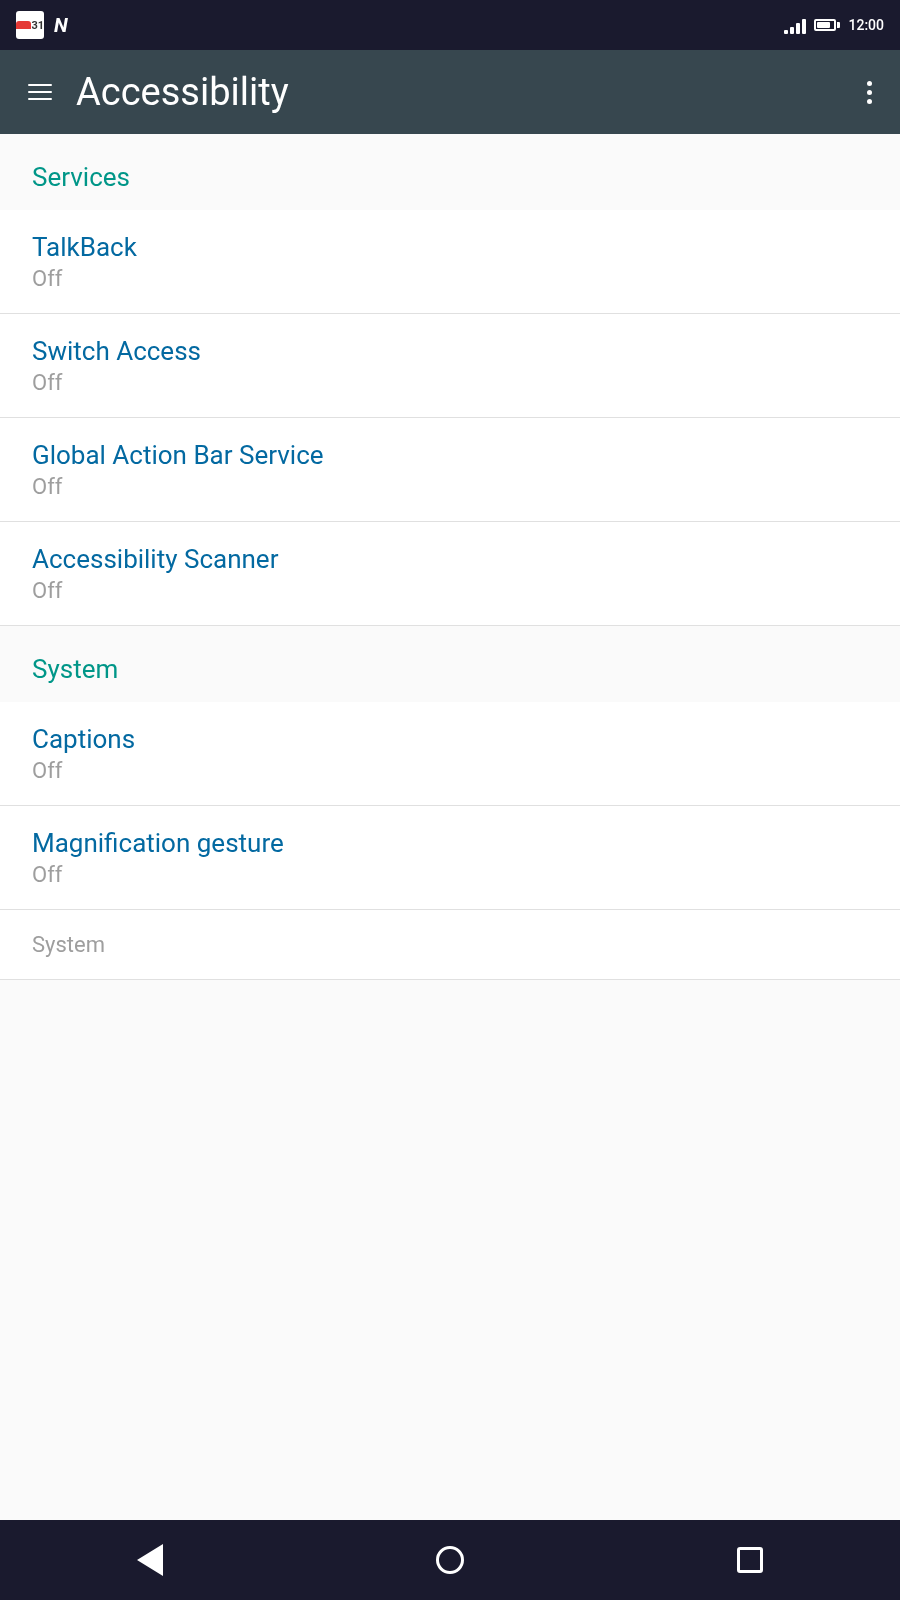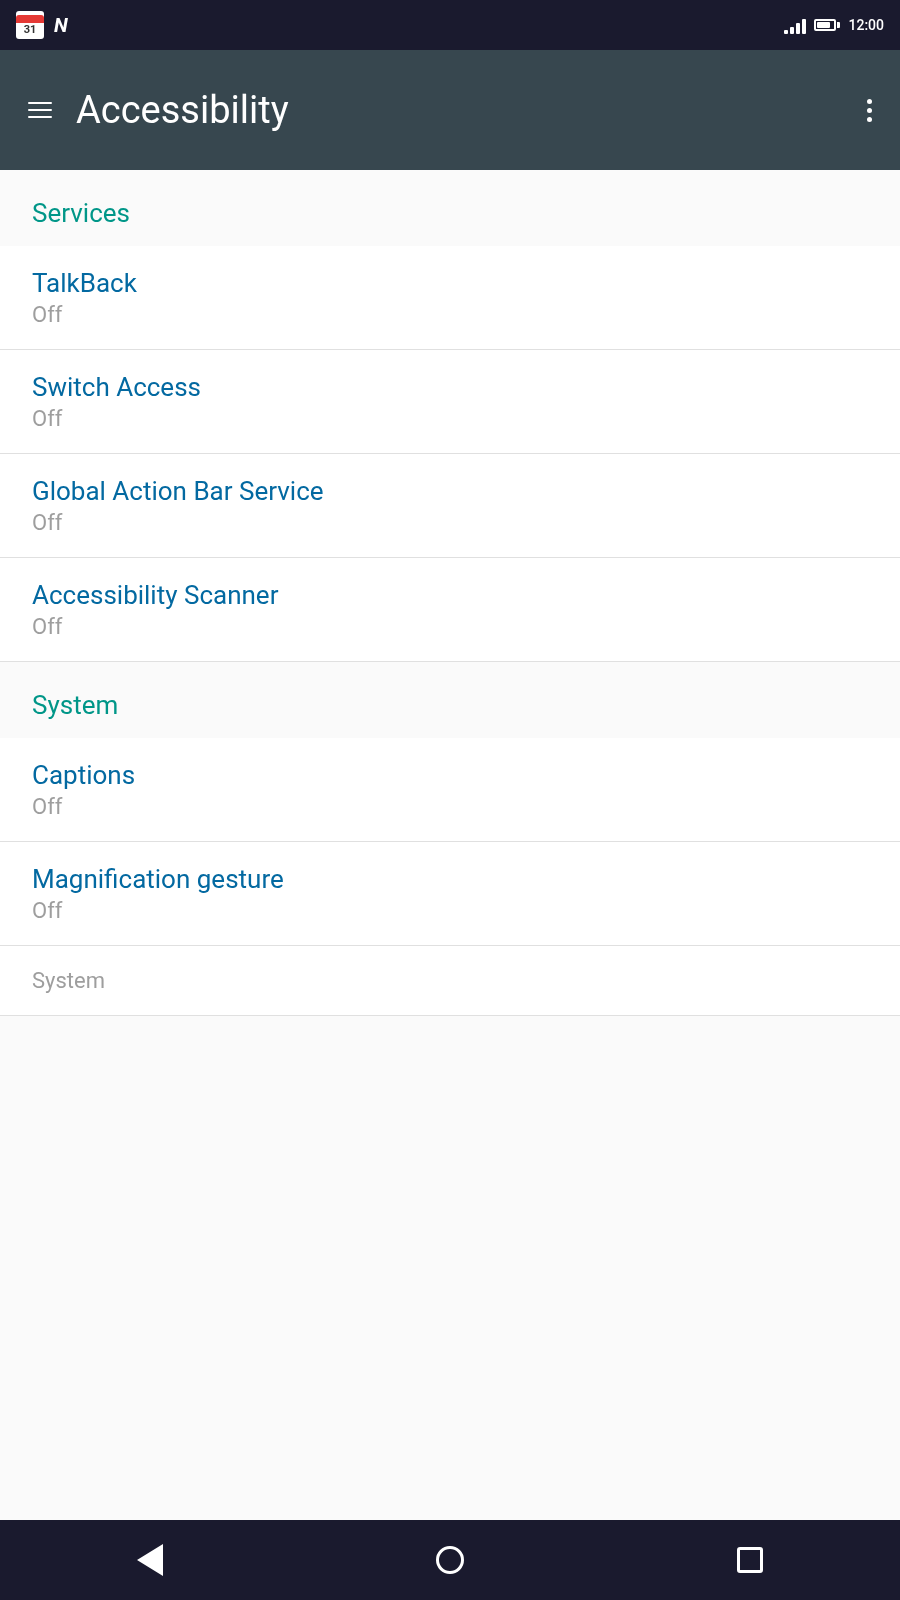--- a/index.html
+++ b/index.html
@@ -43,21 +43,21 @@
       font-size: 14px;
       font-weight: 500;
     }
 
     .calendar-icon {
       width: 28px;
       height: 28px;
       background: white;
       border-radius: 3px;
       display: flex;
-      flex-direction: column;
+      flex-direction: row;
       align-items: center;
       justify-content: center;
       font-size: 12px;
       font-weight: bold;
       color: #333;
     }
 
     .calendar-top {
       background: #e53935;
       width: 100%;
@@ -126,21 +126,21 @@
       width: 3px;
       height: 6px;
       background: white;
       border-radius: 0 1px 1px 0;
       margin-left: 1px;
     }
 
     
     .app-bar {
       background: #37474f;
-      height: 120px;
+      height: 84px;
       display: flex;
       align-items: center;
       justify-content: space-between;
       padding: 0 20px;
       flex-shrink: 0;
     }
 
     .app-bar-left {
       display: flex;
       align-items: center;

